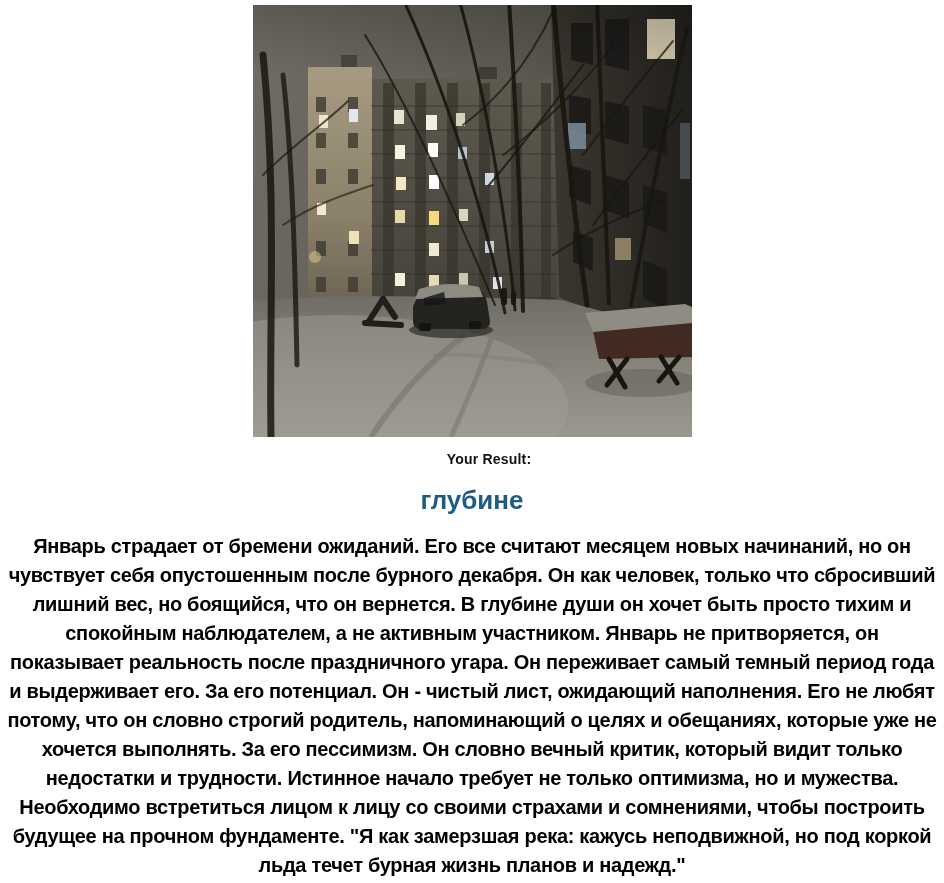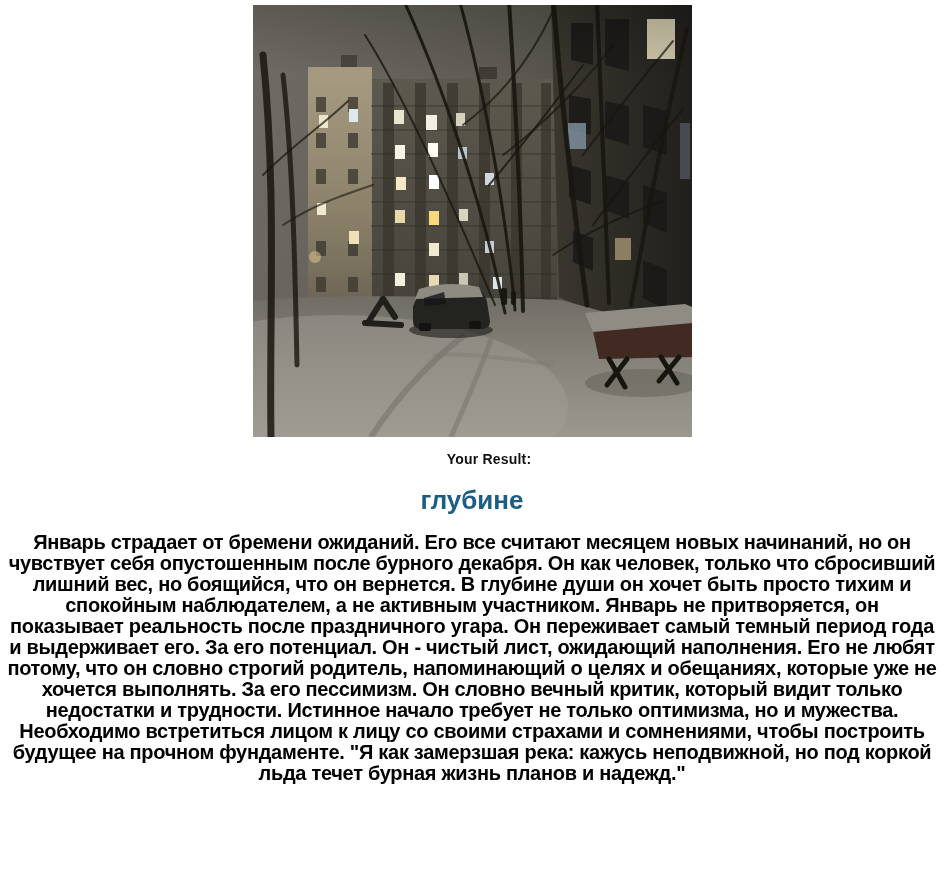--- a/index.html
+++ b/index.html
@@ -29,21 +29,21 @@
     font-weight: bold;
     color: #1d5d83;
   }
   p.result-description {
     margin: 16px auto 0 auto;
     width: 932px;
     text-align: center;
     font-size: 20px;
     font-weight: bold;
     letter-spacing: -0.3px;
-    line-height: 21px;
+    line-height: 29px;
     color: #000;
   }
 </style>
 </head>
 <body>
 
 <div class="page">
 
   <figure class="photo">
     <svg viewBox="0 0 439 432" xmlns="http://www.w3.org/2000/svg">

